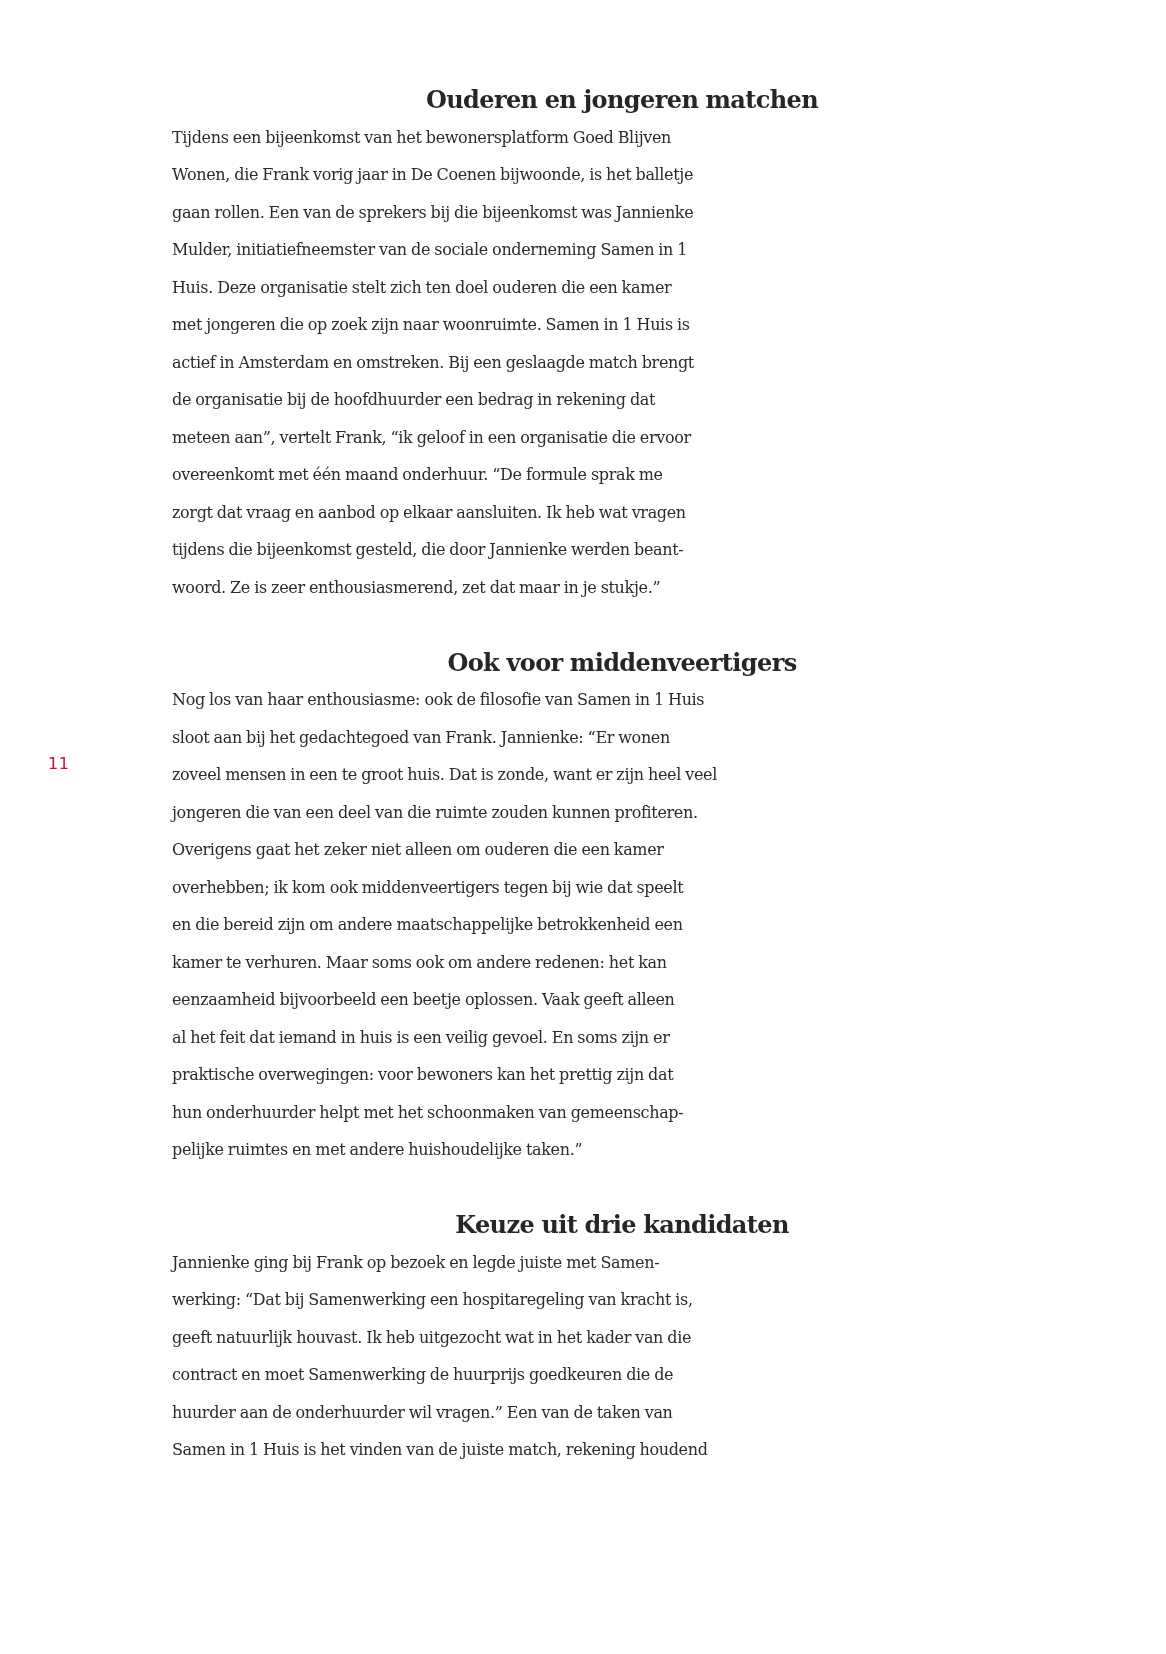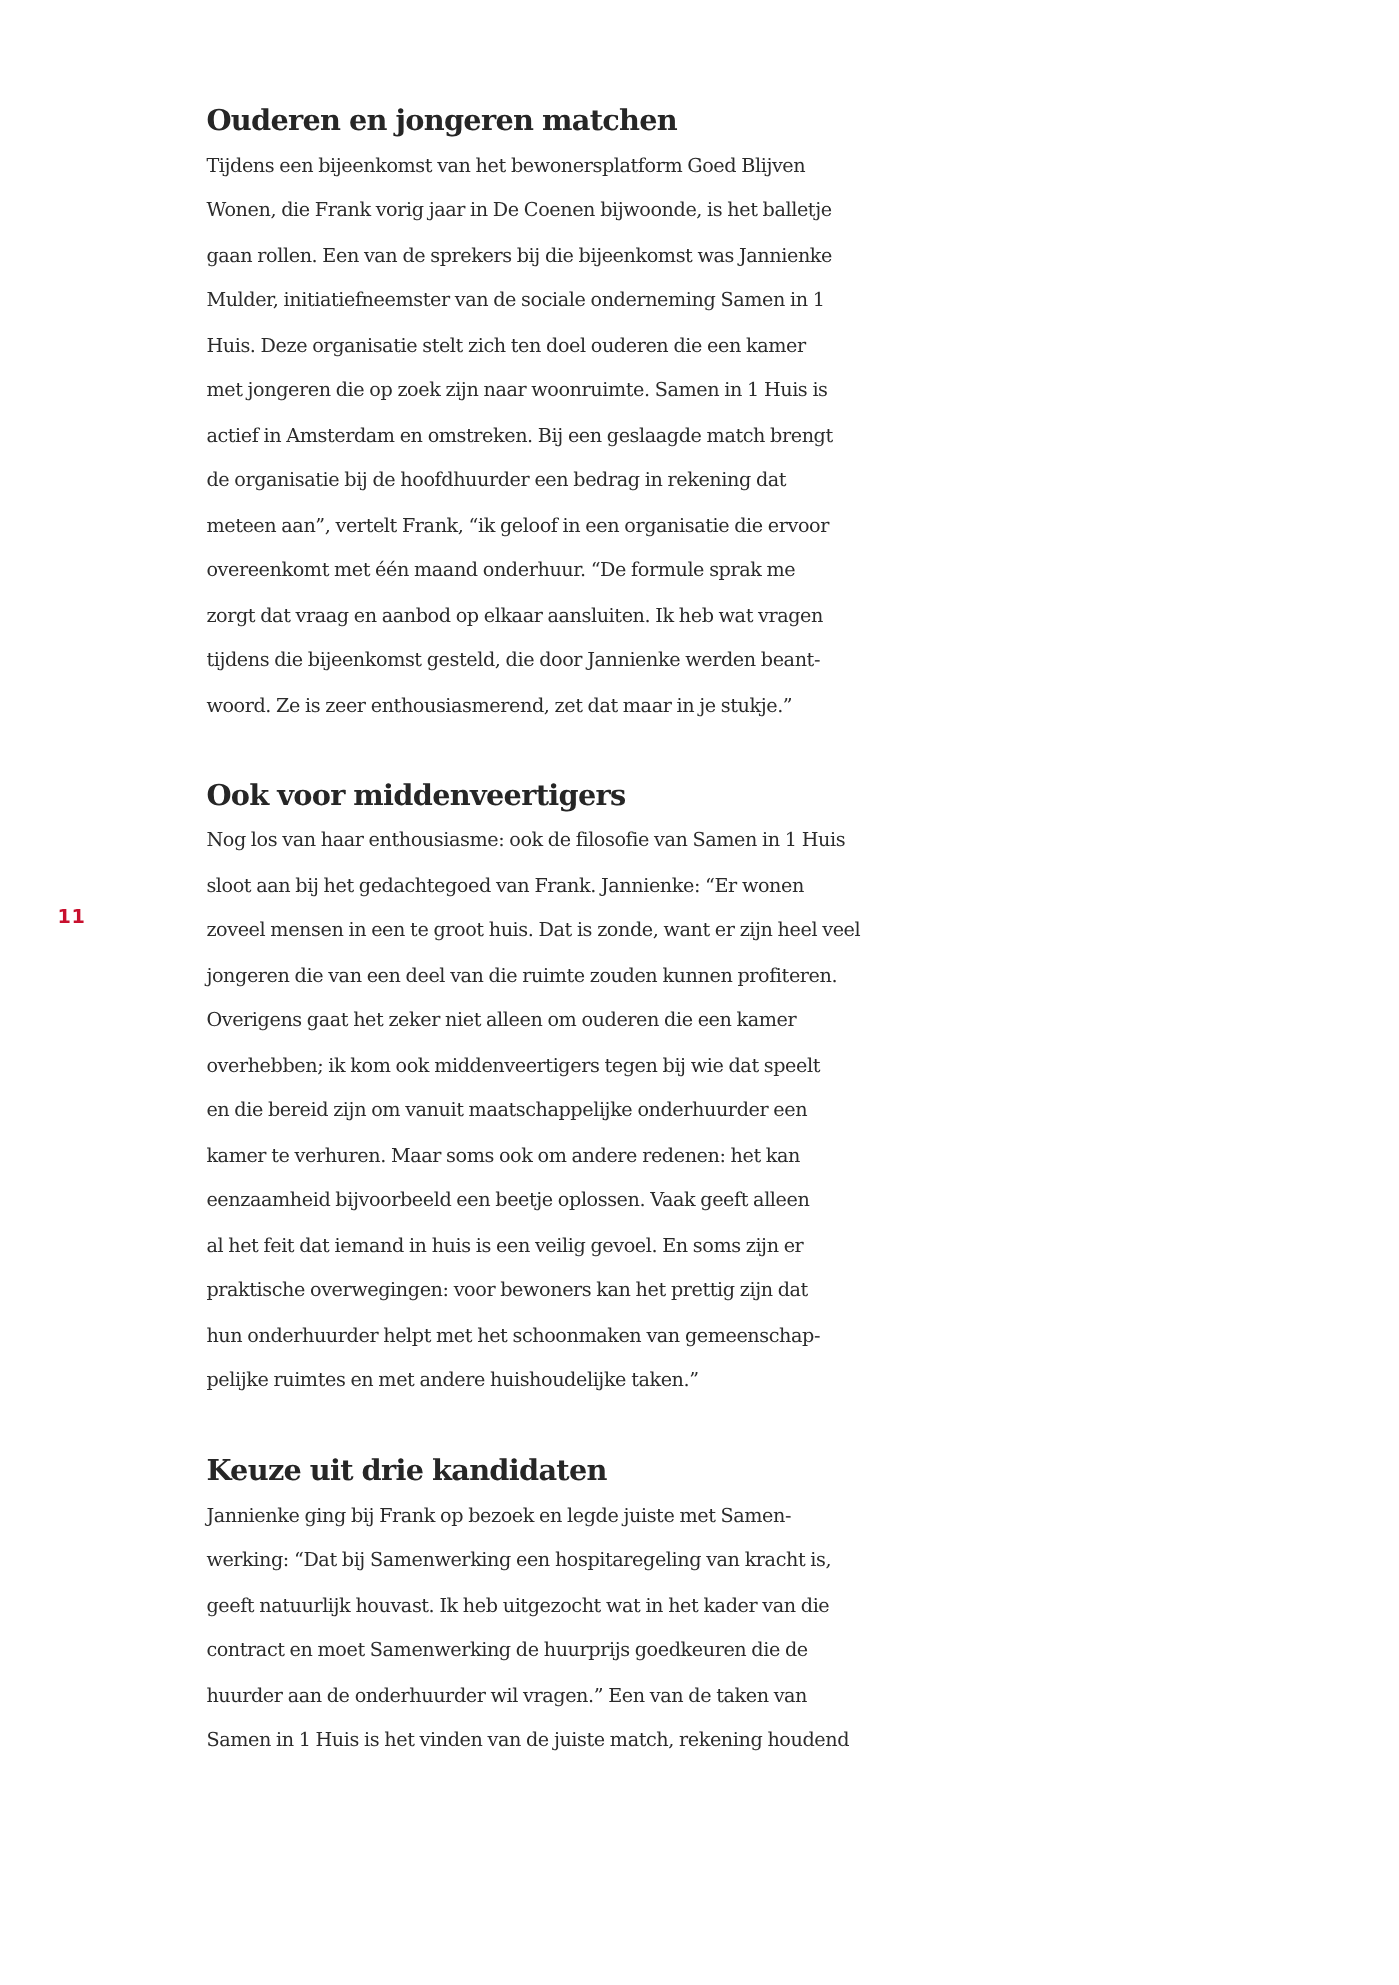--- a/index.html
+++ b/index.html
@@ -13,21 +13,21 @@
     position: relative;
     overflow: hidden;
     font-family: "DejaVu Serif", "Liberation Serif", serif;
     color: #2b2b2b;
   }
   .page-number {
     position: absolute;
     left: 48px;
     top: 754px;
     font-family: "DejaVu Sans", "Liberation Sans", sans-serif;
-    font-weight: bold;
+    font-weight: normal;
     font-size: 16px;
     color: #c8102e;
     letter-spacing: 0.5px;
   }
   .column {
     position: absolute;
     left: 172px;
     top: 81px;
     width: 900px;
   }
@@ -40,20 +40,21 @@
     font-size: 16px;
     white-space: nowrap;
     letter-spacing: -0.35px;
     word-spacing: -0.5px;
   }
   .heading {
     font-weight: bold;
     font-size: 24px;
     letter-spacing: -0.6px;
     color: #262626;
+    text-align: center;
   }
   .it {
   }
 </style>
 </head>
 <body>
 
 <div class="page-number">11</div>
 
 <div class="column">
@@ -77,21 +78,21 @@
   </div>
   <div class="section">
     <div class="line heading">Ook voor middenveertigers</div>
     <div class="lines">
         <div class="line"><span>Nog los van haar enthousiasme: ook de filosofie van </span><span class="it">Samen in 1 Huis</span></div>
         <div class="line"><span>sloot aan bij het gedachtegoed van Frank. Jannienke: “Er wonen</span></div>
         <div class="line"><span>zoveel mensen in een te groot huis. Dat is zonde, want er zijn heel veel</span></div>
         <div class="line"><span>jongeren die van een deel van die ruimte zouden kunnen profiteren.</span></div>
         <div class="line"><span>Overigens gaat het zeker niet alleen om ouderen die een kamer</span></div>
         <div class="line"><span>overhebben; ik kom ook middenveertigers tegen bij wie dat speelt</span></div>
-        <div class="line"><span>en die bereid zijn om vanuit maatschappelijke onderhuurder een</span></div>
+        <div class="line"><span>en die bereid zijn om andere maatschappelijke betrokkenheid een</span></div>
         <div class="line"><span>kamer te verhuren. Maar soms ook om andere redenen: het kan</span></div>
         <div class="line"><span>eenzaamheid bijvoorbeeld een beetje oplossen. Vaak geeft alleen</span></div>
         <div class="line"><span>al het feit dat iemand in huis is een veilig gevoel. En soms zijn er</span></div>
         <div class="line"><span>praktische overwegingen: voor bewoners kan het prettig zijn dat</span></div>
         <div class="line"><span>hun onderhuurder helpt met het schoonmaken van gemeenschap-</span></div>
         <div class="line"><span>pelijke ruimtes en met andere huishoudelijke taken.”</span></div>
       </div>
   </div>
   <div class="section">
     <div class="line heading">Keuze uit drie kandidaten</div>

